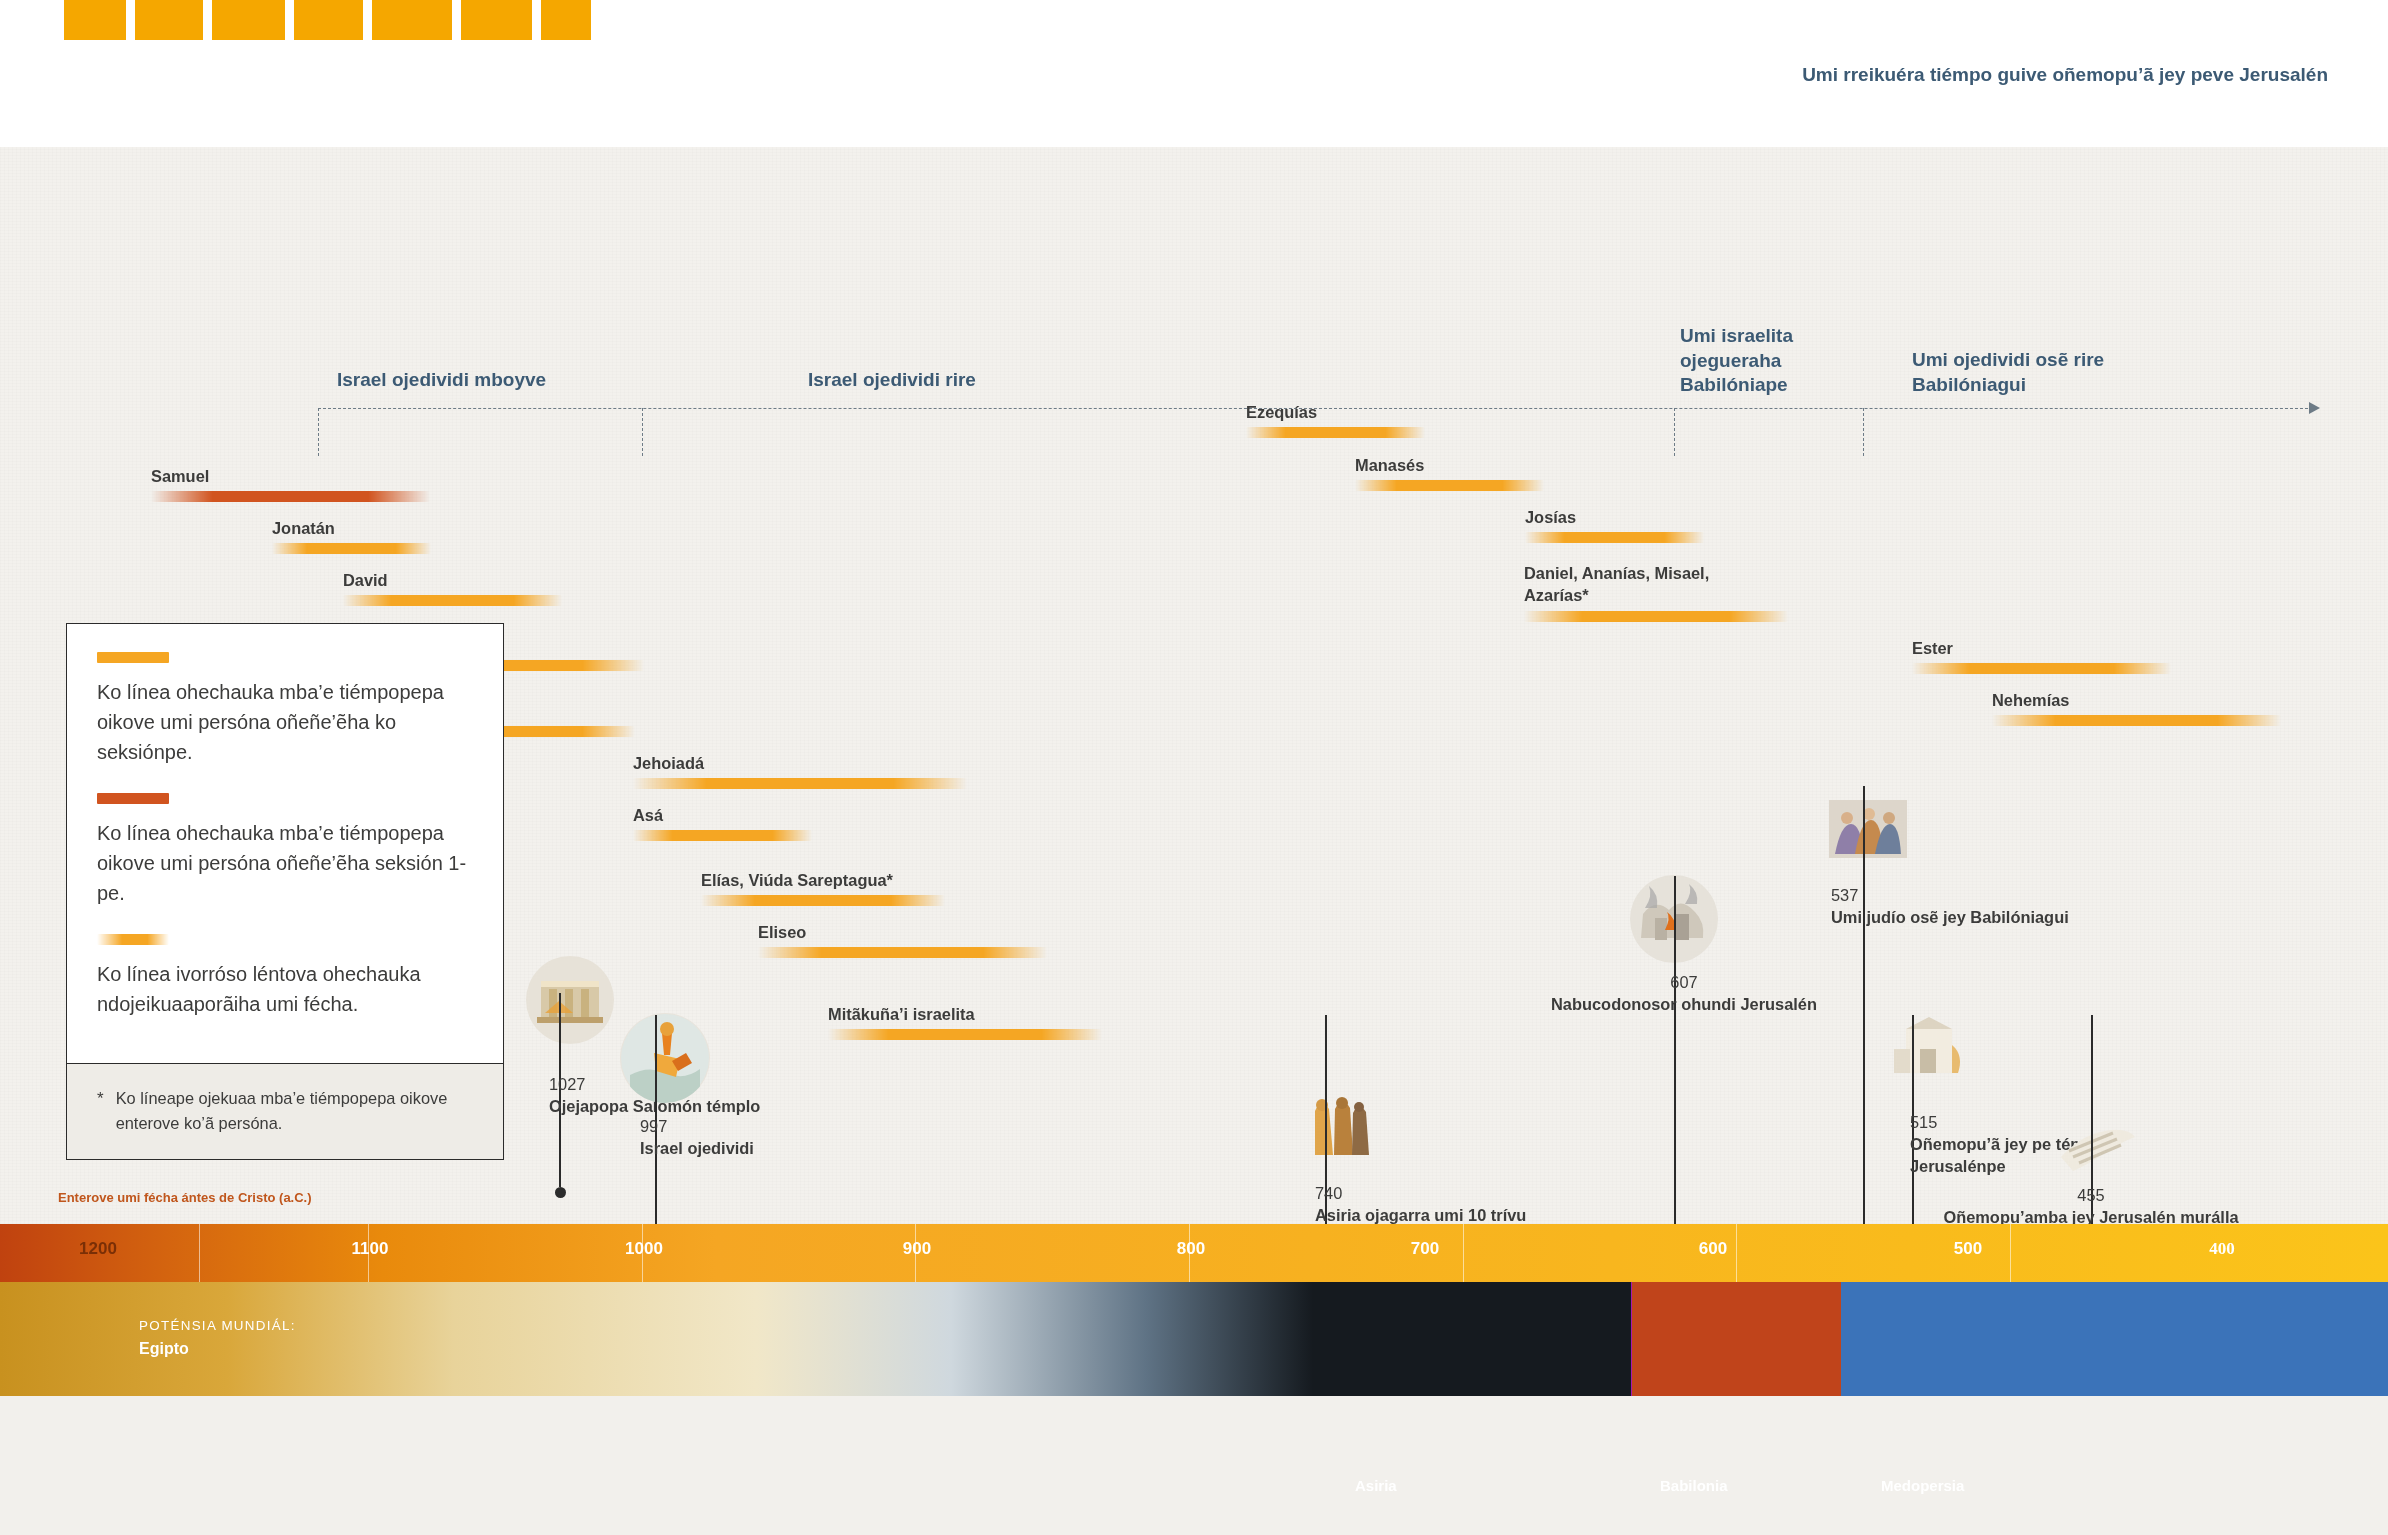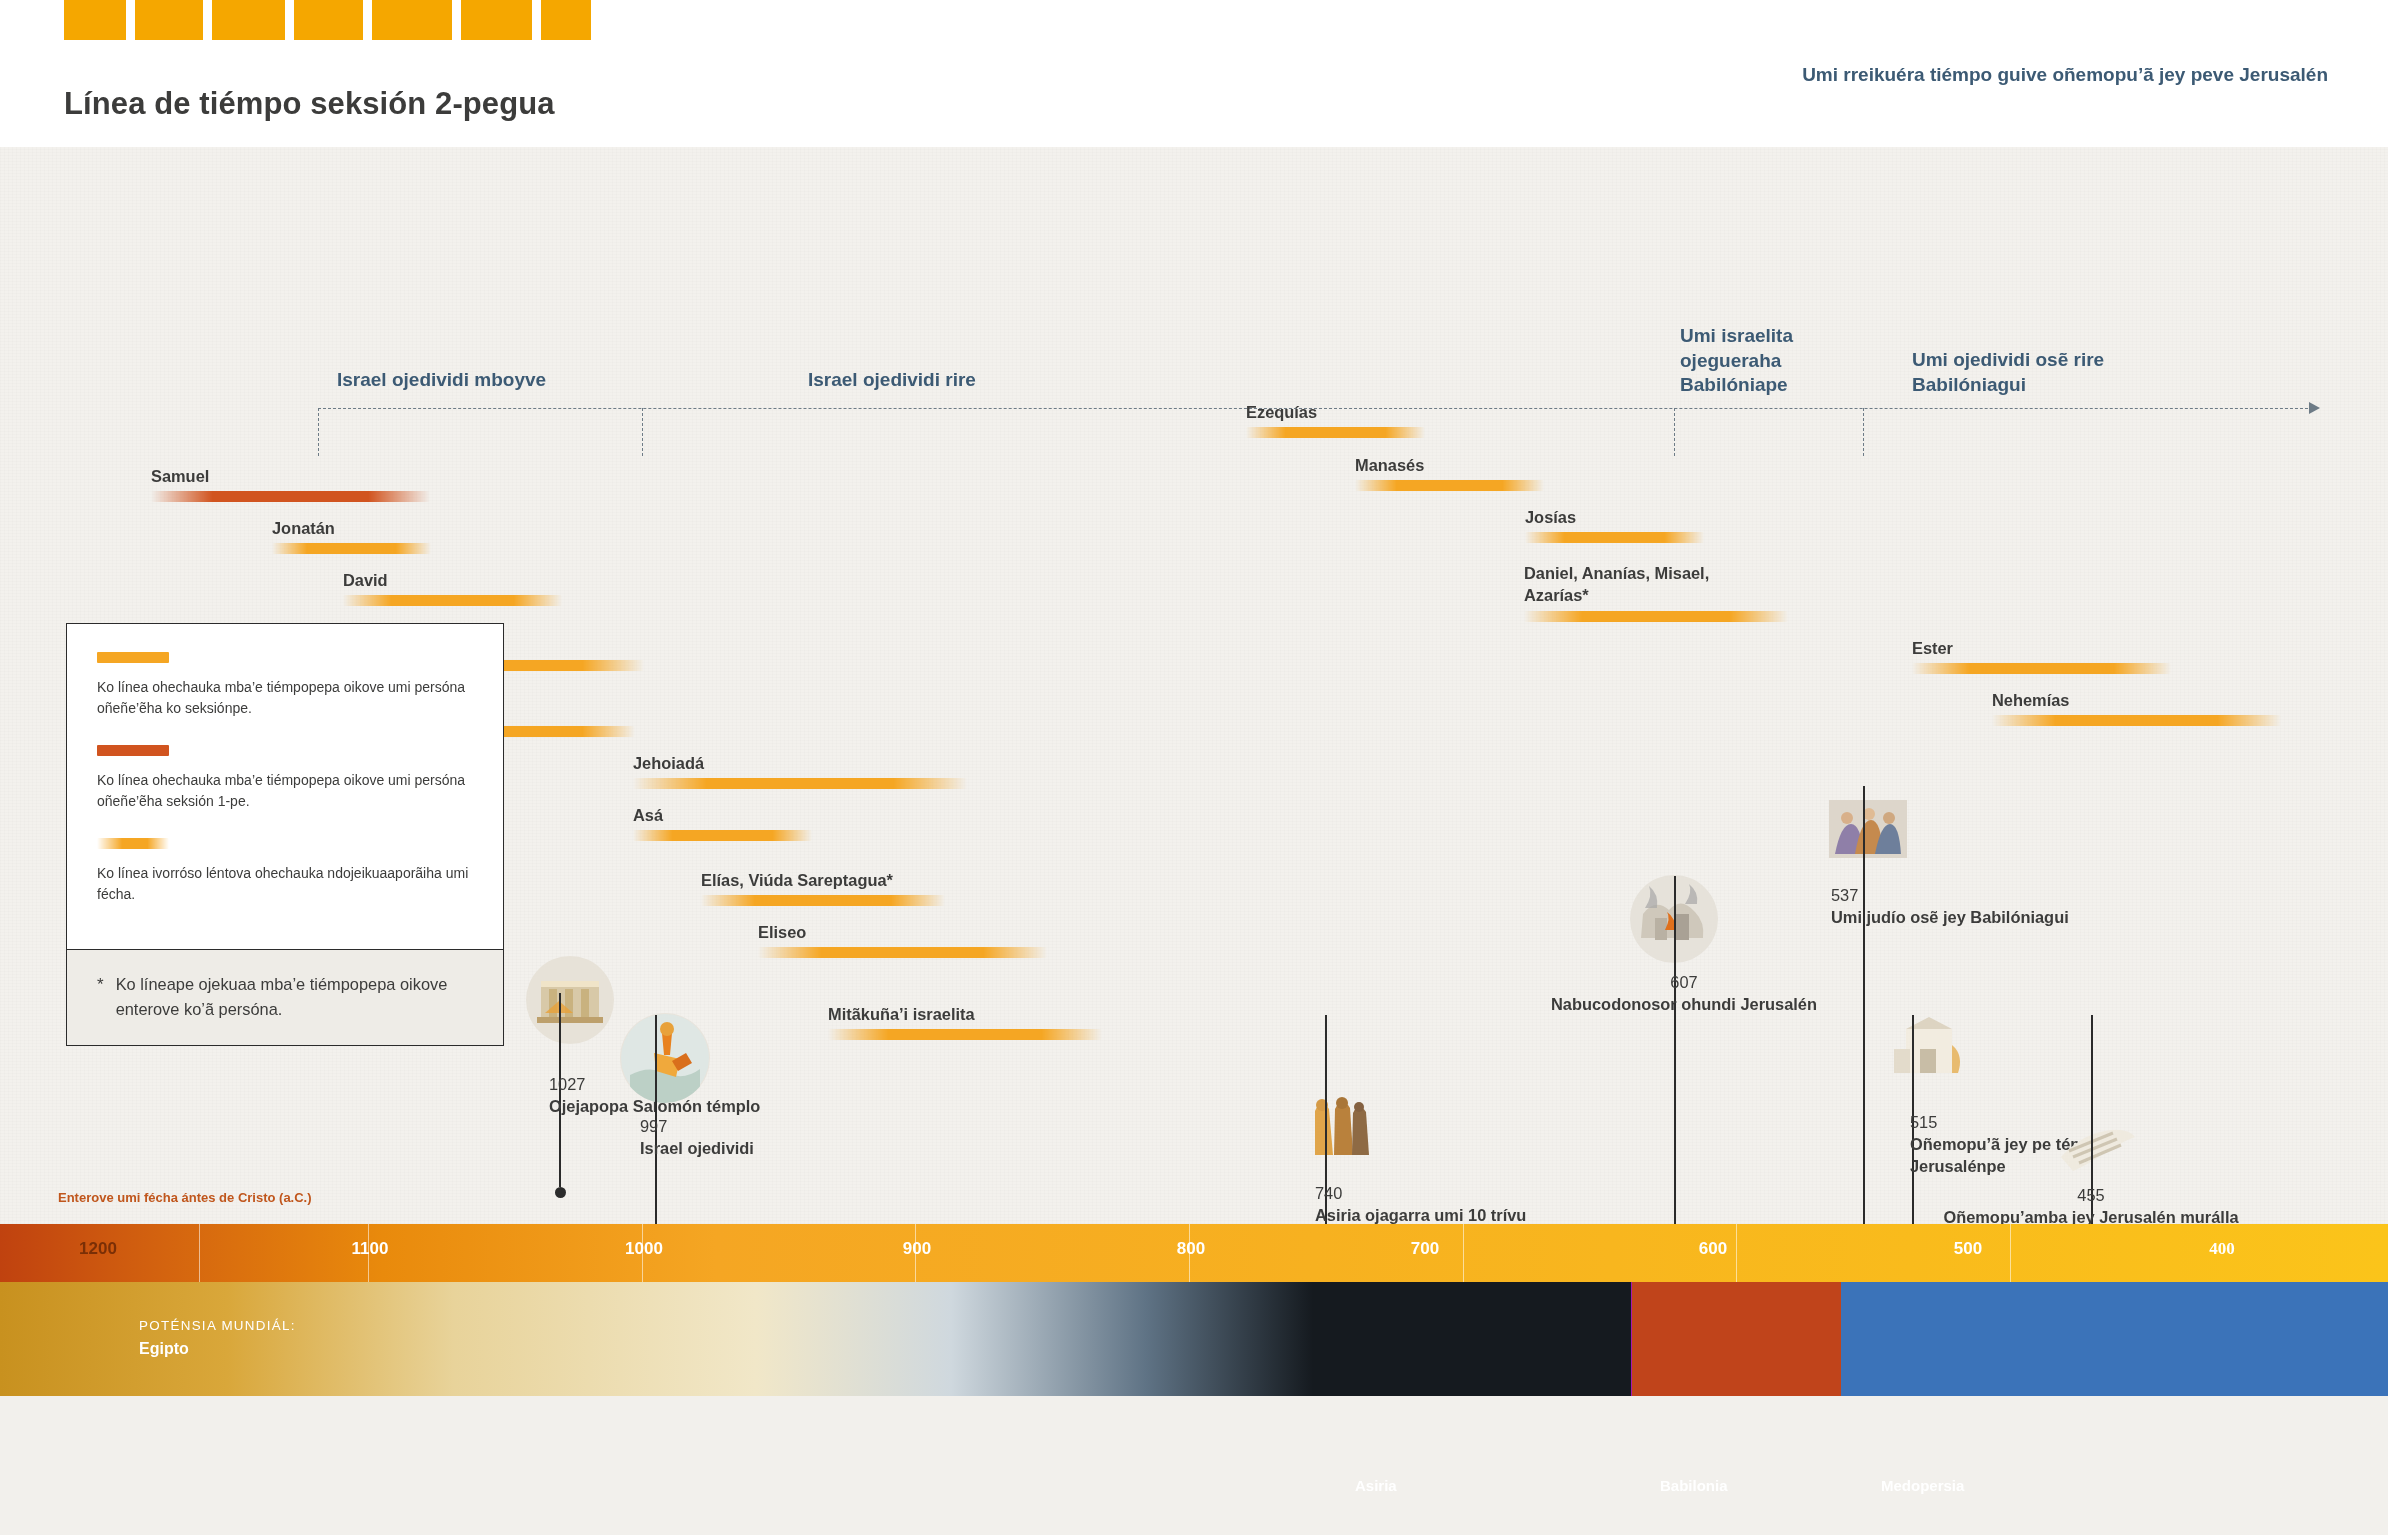--- a/index.html
+++ b/index.html
@@ -82,21 +82,21 @@
   .legend-row { margin-bottom:26px; }
   .legend-row:last-child { margin-bottom:22px; }
   .legend-swatch { width:72px; height:11px; border-radius:1px; margin-bottom:14px; }
   .legend-swatch.amber { background:#f5a623; }
   .legend-swatch.rust  { background:#d1541f; }
   .legend-swatch.fade  {
     background:#f5a623;
     -webkit-mask-image:linear-gradient(to right, transparent 0%, #000 35%, #000 70%, transparent 100%);
             mask-image:linear-gradient(to right, transparent 0%, #000 35%, #000 70%, transparent 100%);
   }
-  .legend-text { font-size:14px; line-height:1.5; color:#3c3c3b; }
+  .legend-text { font-size:20px; line-height:1.5; color:#3c3c3b; }
   .legend-foot {
     border-top:1.5px solid #2b2b2b; background:#eeece7;
     padding:22px 30px 24px 30px; display:flex; gap:12px;
   }
   .legend-foot .star { font-size:17px; color:#3c3c3b; line-height:1.5; }
   .legend-foot .ftext { font-size:16.4px; line-height:1.5; color:#3c3c3b; }
   
   .event { position:absolute; }
   .event .stem {
     position:absolute; width:2px; background:#2b2b2b; left:0; top:0;
@@ -149,21 +149,20 @@
 
 <div class="header">
   <div class="logo-bar">
     <div class="slit" style="left:62px"></div>
     <div class="slit" style="left:139px"></div>
     <div class="slit" style="left:221px"></div>
     <div class="slit" style="left:299px"></div>
     <div class="slit" style="left:388px"></div>
     <div class="slit" style="left:468px"></div>
   </div>
-  <div class="page-title">Línea de tiémpo seksión 2-pegua</div>
   <div class="header-note">Umi rreikuéra tiémpo guive oñemopu’ã jey peve Jerusalén</div>
 </div>
 
 <div class="canvas">
 
   <div class="era-label" style="left:337px; top:221px; width:328px;">Israel ojedividi mboyve</div>
   <div class="era-label" style="left:808px; top:221px; width:328px;">Israel ojedividi rire</div>
   <div class="era-label" style="left:1680px; top:177px; width:209px;">Umi israelita ojegueraha Babilóniape</div>
   <div class="era-label" style="left:1912px; top:201px; width:239px;">Umi ojedividi osẽ rire Babilóniagui</div>
 

